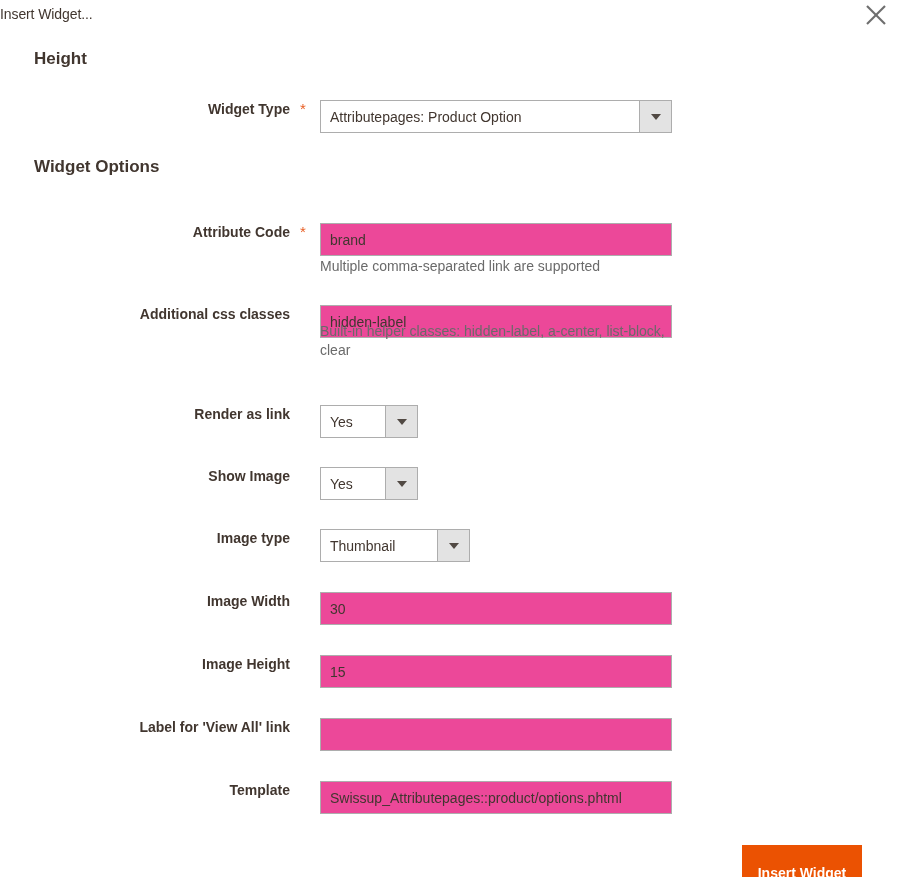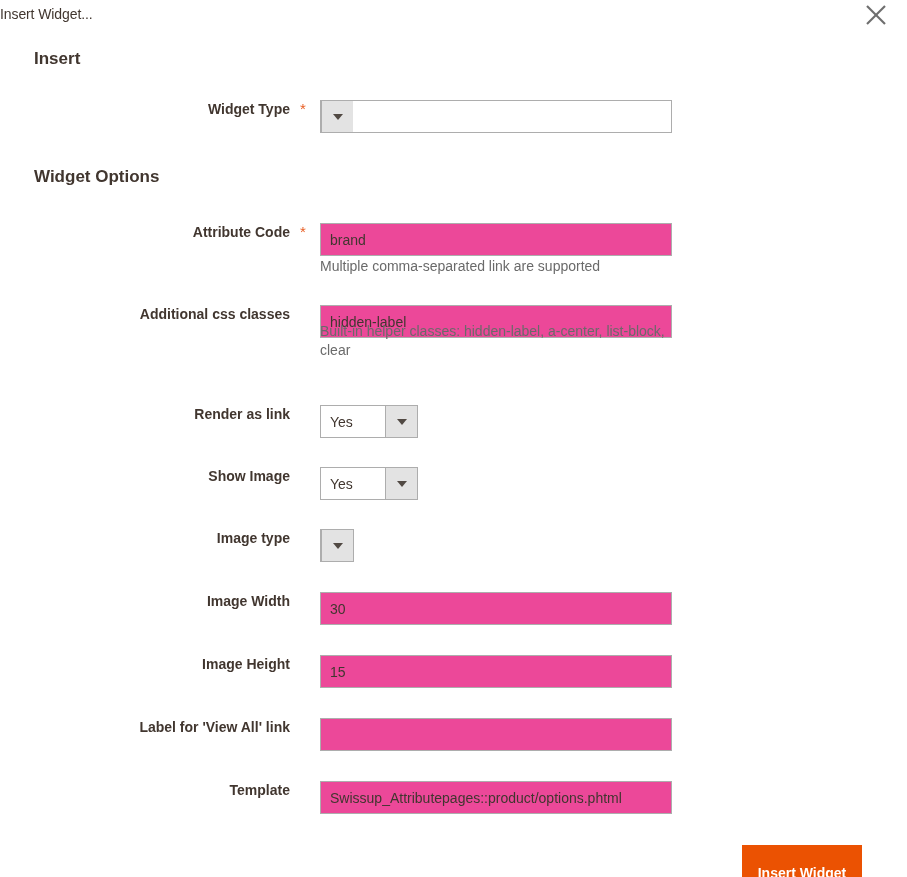--- a/index.html
+++ b/index.html
@@ -47,21 +47,21 @@
   
   .section-heading {
     position: absolute;
     font-size: 17px;
     font-weight: 700;
     color: #41362f;
     line-height: 22px;
     white-space: nowrap;
   }
   .sec-widget   { left: 34px; top: 48px; }
-  .sec-options  { left: 34px; top: 166px; }
+  .sec-options  { left: 34px; top: 156px; }
 
   
   .field {
     position: absolute;
     left: 0px;
     width: 907px;
     height: 0;
   }
   .field-label {
     position: absolute;
@@ -182,27 +182,28 @@
 
 <button class="close-btn" aria-label="Close">
   <span>
     <svg width="26" height="26" viewBox="0 0 26 26">
       <line x1="4" y1="4" x2="22" y2="22" stroke="#6e6e6e" stroke-width="2.2"></line>
       <line x1="22" y1="4" x2="4" y2="22" stroke="#6e6e6e" stroke-width="2.2"></line>
     </svg>
   </span>
 </button>
 
-<div class="section-heading sec-widget">Insert</div>
+<div class="section-heading sec-widget">Height</div>
 
 <div class="field" style="top:100px">
   <div class="field-label">Widget Type</div>
   <div class="req-star">*</div>
   <div class="control-wrap">
     <div class="select-box select-wide">
+      <div class="select-value">Attributepages: Product Option</div>
       <div class="select-arrow">
           <i></i>
         </div>
     </div>
   </div>
 </div>
 
 <div class="section-heading sec-options">Widget Options</div>
 
 <div class="field" style="top:223px">
@@ -243,20 +244,21 @@
           <i></i>
         </div>
     </div>
   </div>
 </div>
 
 <div class="field" style="top:529px">
   <div class="field-label">Image type</div>
   <div class="control-wrap">
     <div class="select-box sel-w-thumb">
+      <div class="select-value">Thumbnail</div>
       <div class="select-arrow">
           <i></i>
         </div>
     </div>
   </div>
 </div>
 
 <div class="field" style="top:592px">
   <div class="field-label">Image Width</div>
   <div class="control-wrap">

